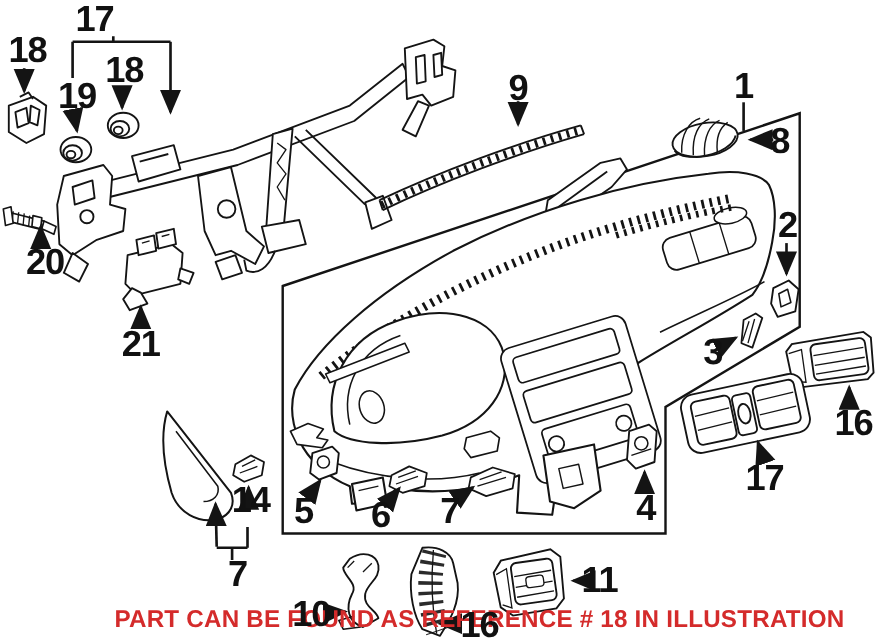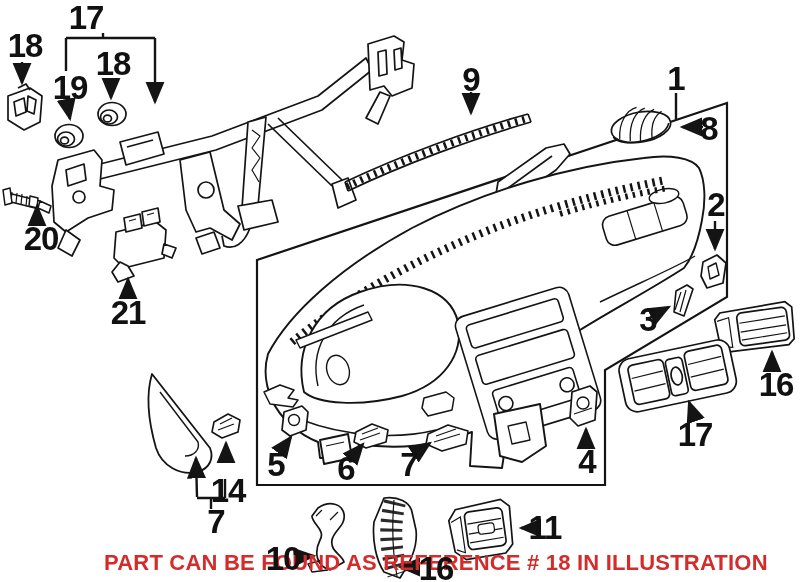--- a/index.html
+++ b/index.html
@@ -248,21 +248,21 @@
 <div class="callout" style="left:587px;top:461px">4</div>
 <div class="callout" style="left:276px;top:464px">5</div>
 <div class="callout" style="left:346px;top:468px">6</div>
 <div class="callout" style="left:409px;top:464px">7</div>
 <div class="callout" style="left:709px;top:128px">8</div>
 <div class="callout" style="left:471px;top:79px">9</div>
 <div class="callout" style="left:776px;top:384px">16</div>
 <div class="callout" style="left:545px;top:527px">11</div>
 <div class="callout" style="left:695px;top:434px">17</div>
 <div class="callout" style="left:216px;top:521px">7</div>
-<div class="callout" style="left:228px;top:490px">14</div>
+<div class="callout" style="left:228px;top:454px">14</div>
 <div class="callout" style="left:283px;top:558px">10</div>
 <div class="callout" style="left:436px;top:568px">16</div>
 <div class="callout" style="left:86px;top:17px">17</div>
 <div class="callout" style="left:70px;top:87px">19</div>
 <div class="callout" style="left:113px;top:63px">18</div>
 <div class="callout" style="left:41px;top:238px">20</div>
 <div class="callout" style="left:128px;top:312px">21</div>
 <div class="callout" style="left:25px;top:45px">18</div>
 
 </div>

